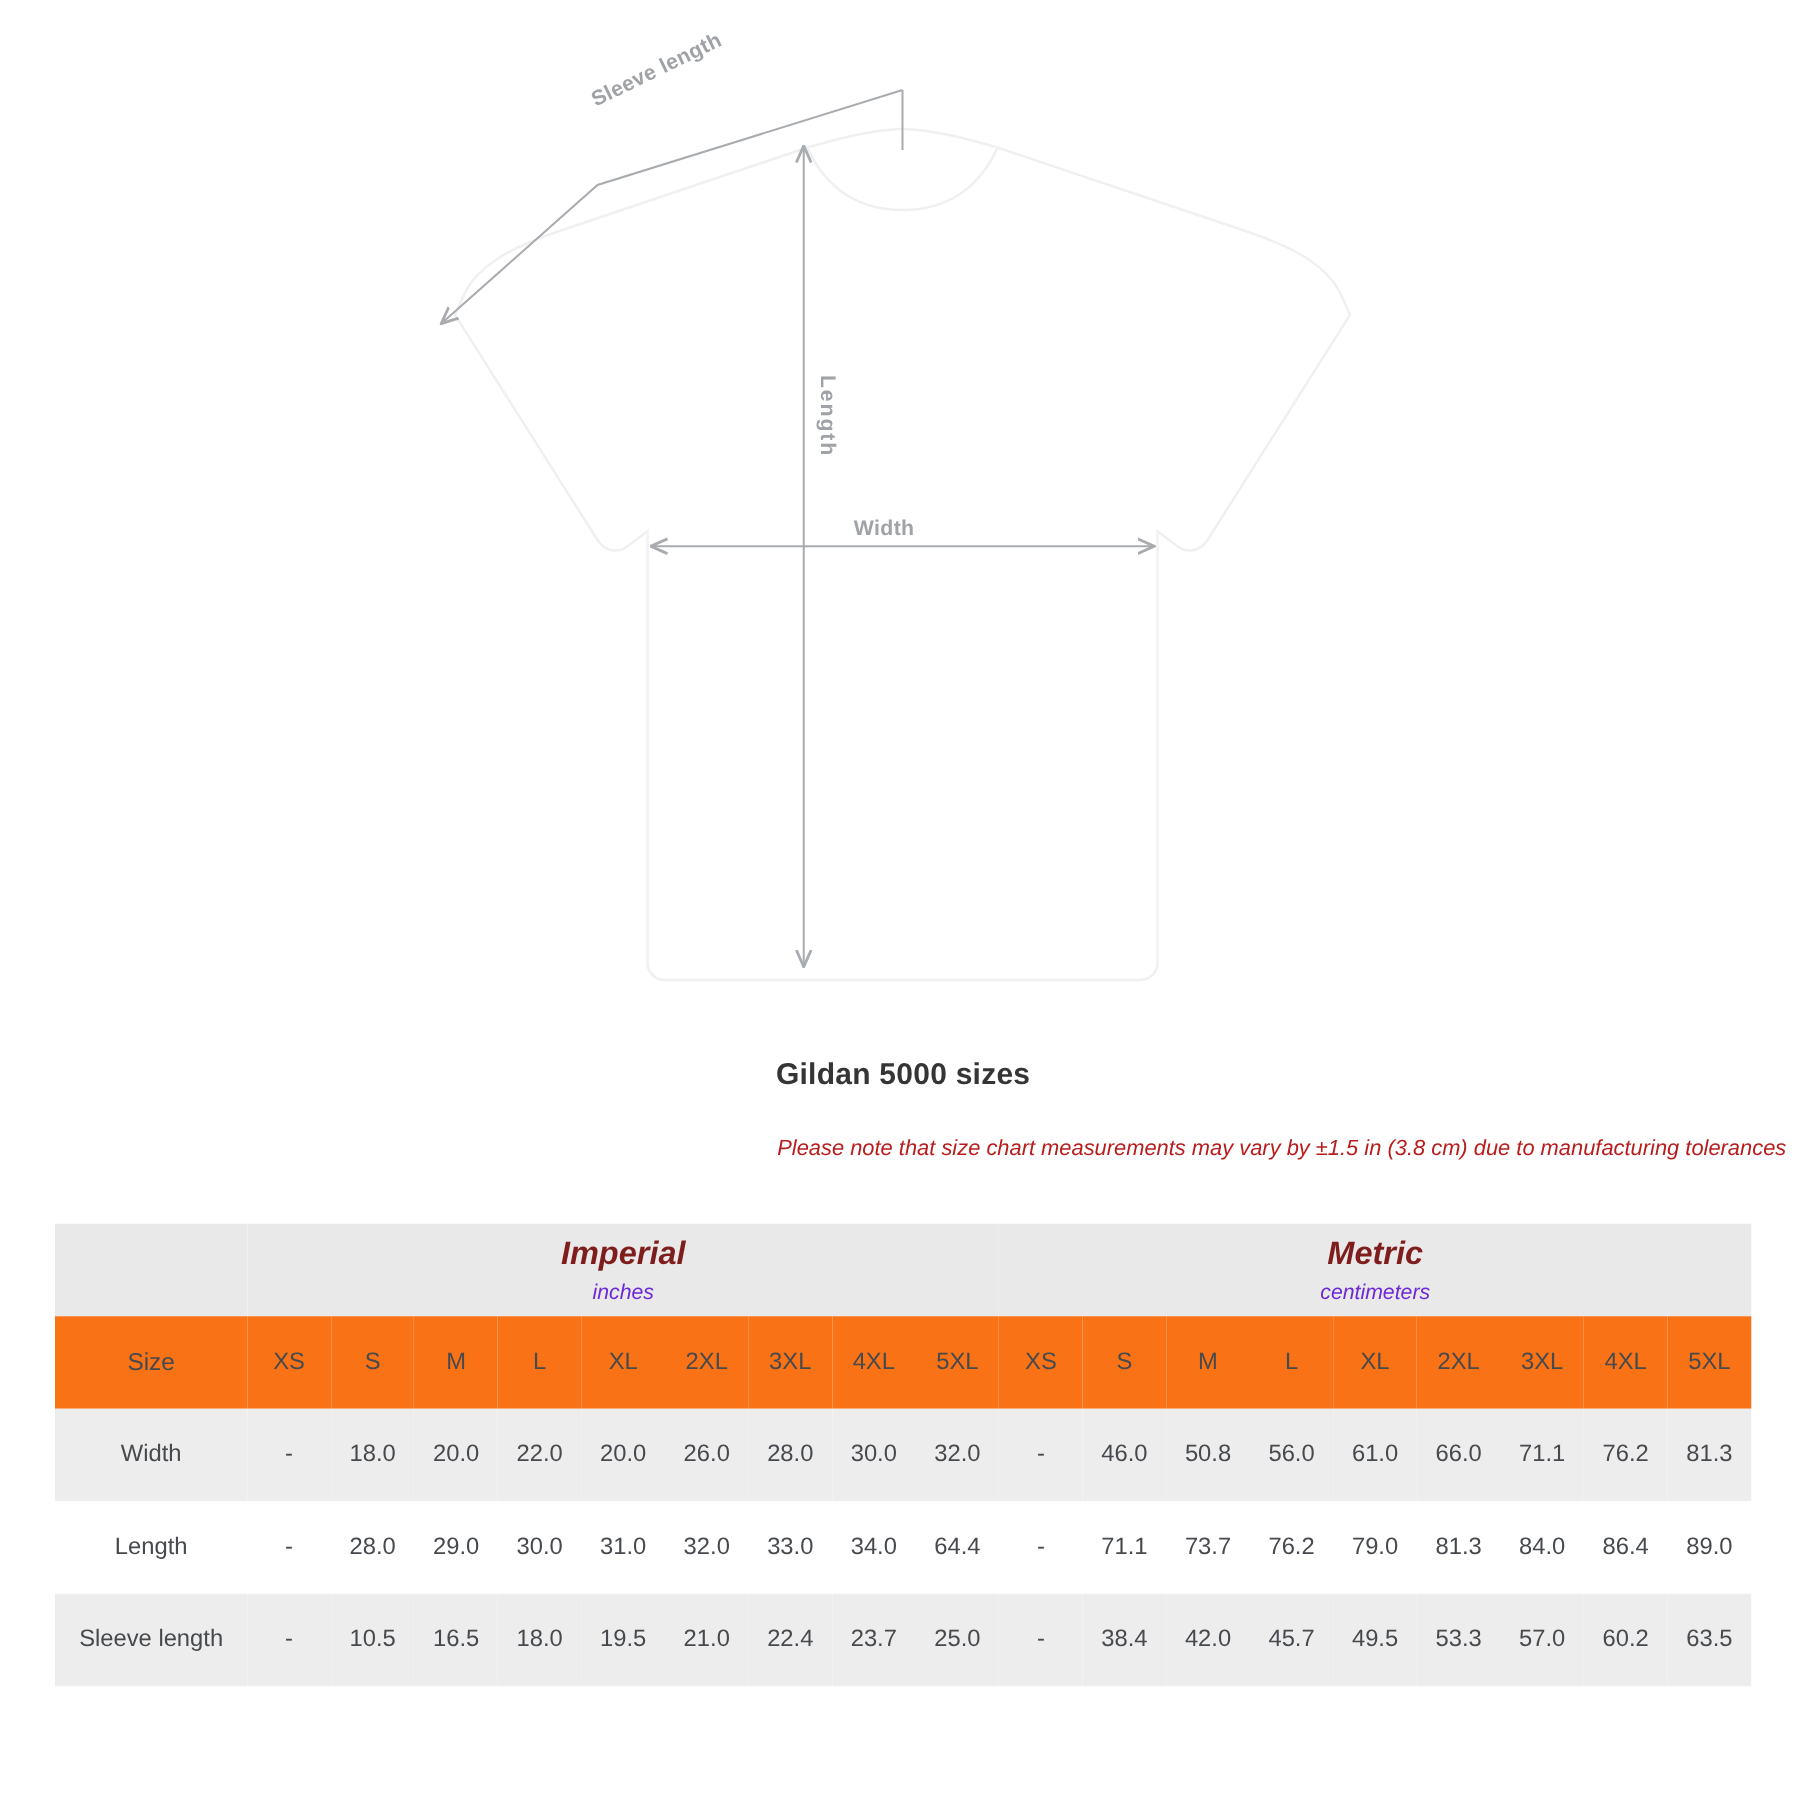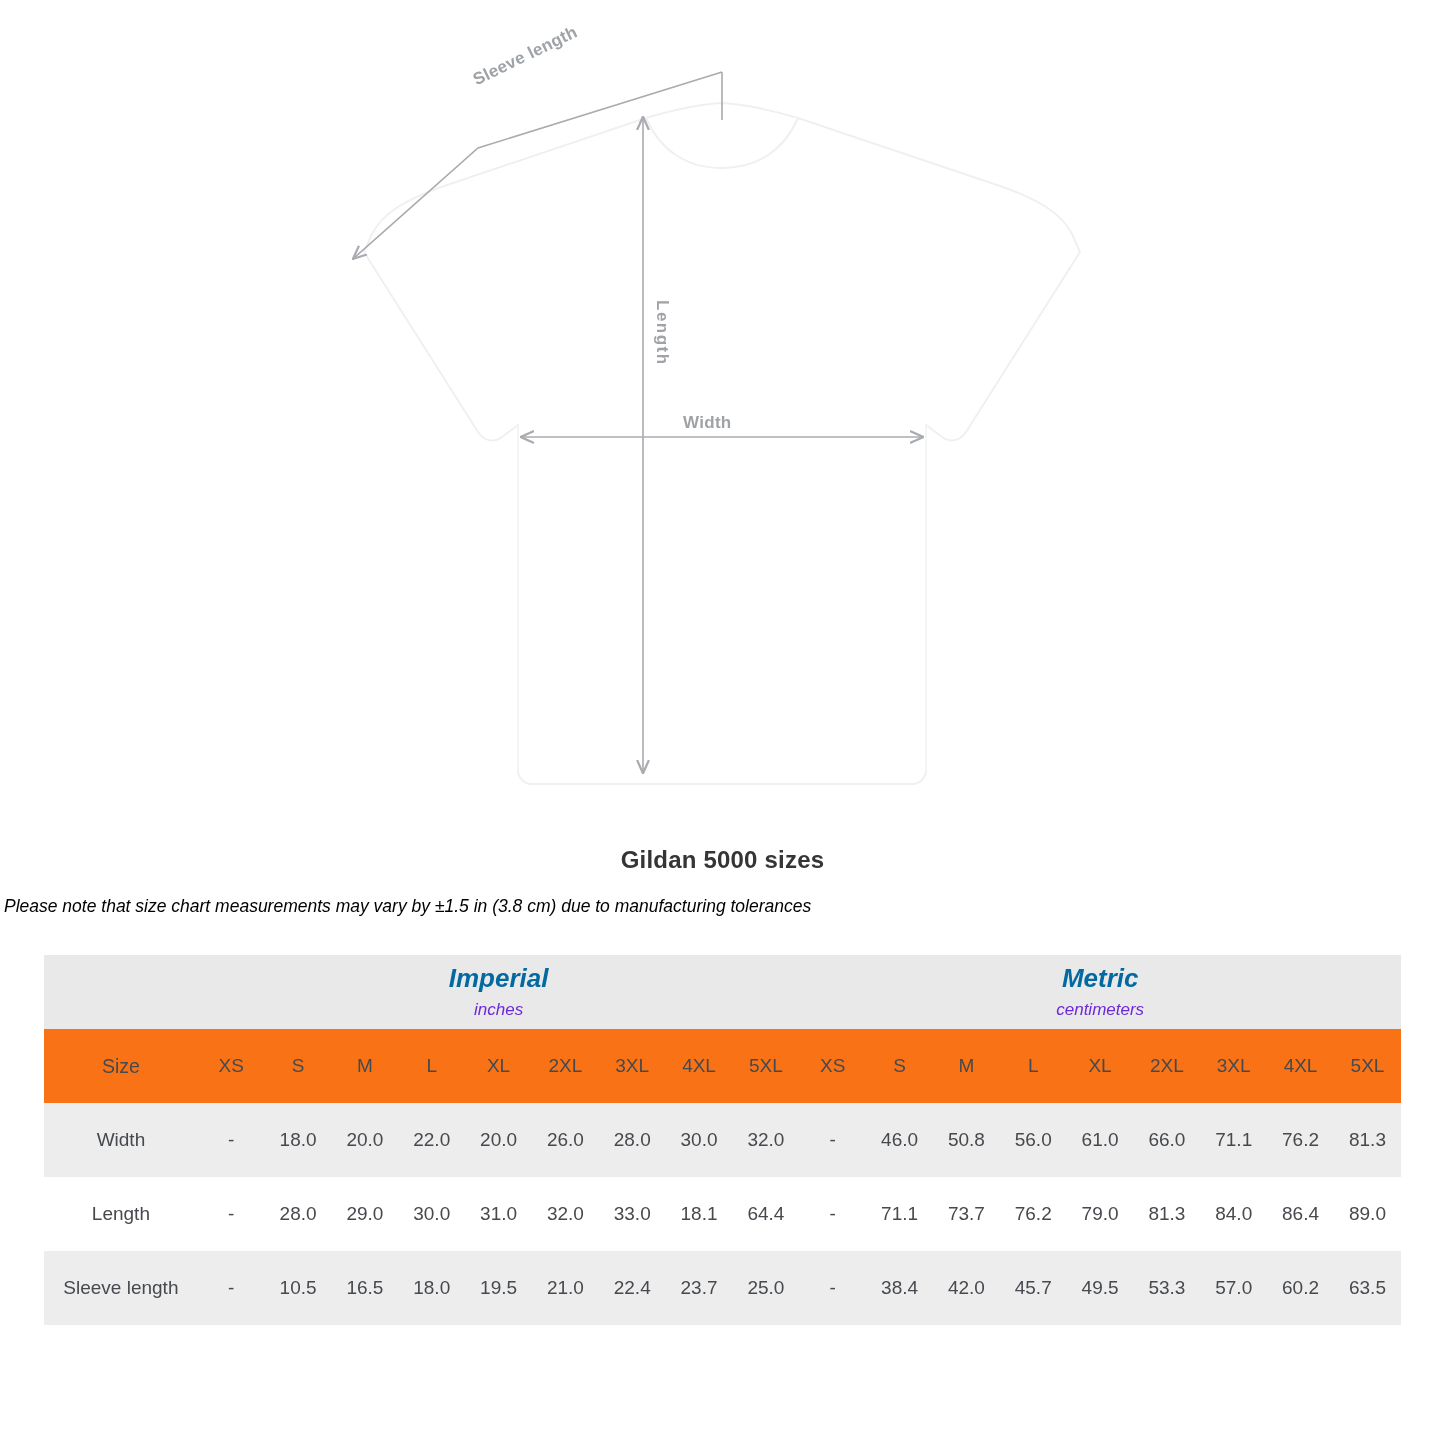--- a/index.html
+++ b/index.html
@@ -63,25 +63,25 @@
   .title {
     text-align: center;
     font-size: 24px;
     font-weight: bold;
     color: #353535;
     margin: 0;
     padding-top: 26px;
     letter-spacing: .2px;
   }
   .subtitle {
-    text-align: left;
+    text-align: right;
     font-size: 17.5px;
     font-style: italic;
-    color: #000000;
-    margin: 4px;
+    color: #b91c1c;
+    margin: 16px;
     padding-top: 18px;
   }
 
   
   .table-wrap {
     margin: 0 auto;
     padding-top: 34px;
     width: 1357px;
   }
   table.size-table {
@@ -101,21 +101,21 @@
   }
   
   .unit-band td {
     background: #e9e9e9;
     height: 118px;
   }
   .unit-name {
     font-size: 26px;
     font-style: italic;
     font-weight: bold;
-    color: #0369a1;
+    color: #7f1d1d;
     line-height: 1.15;
   }
   .unit-sub {
     font-size: 17px;
     font-style: italic;
     color: #6d28d9;
     padding-top: 7px;
   }
   
   .row-head td {
@@ -291,21 +291,21 @@
 
         <tr class="row-plain">
           <td class="first-col">Length</td>
           <td>-</td>
           <td>28.0</td>
           <td>29.0</td>
           <td>30.0</td>
           <td>31.0</td>
           <td>32.0</td>
           <td>33.0</td>
-          <td>18.1</td>
+          <td>34.0</td>
           <td>64.4</td>
           <td>-</td>
           <td>71.1</td>
           <td>73.7</td>
           <td>76.2</td>
           <td>79.0</td>
           <td>81.3</td>
           <td>84.0</td>
           <td>86.4</td>
           <td>89.0</td>

